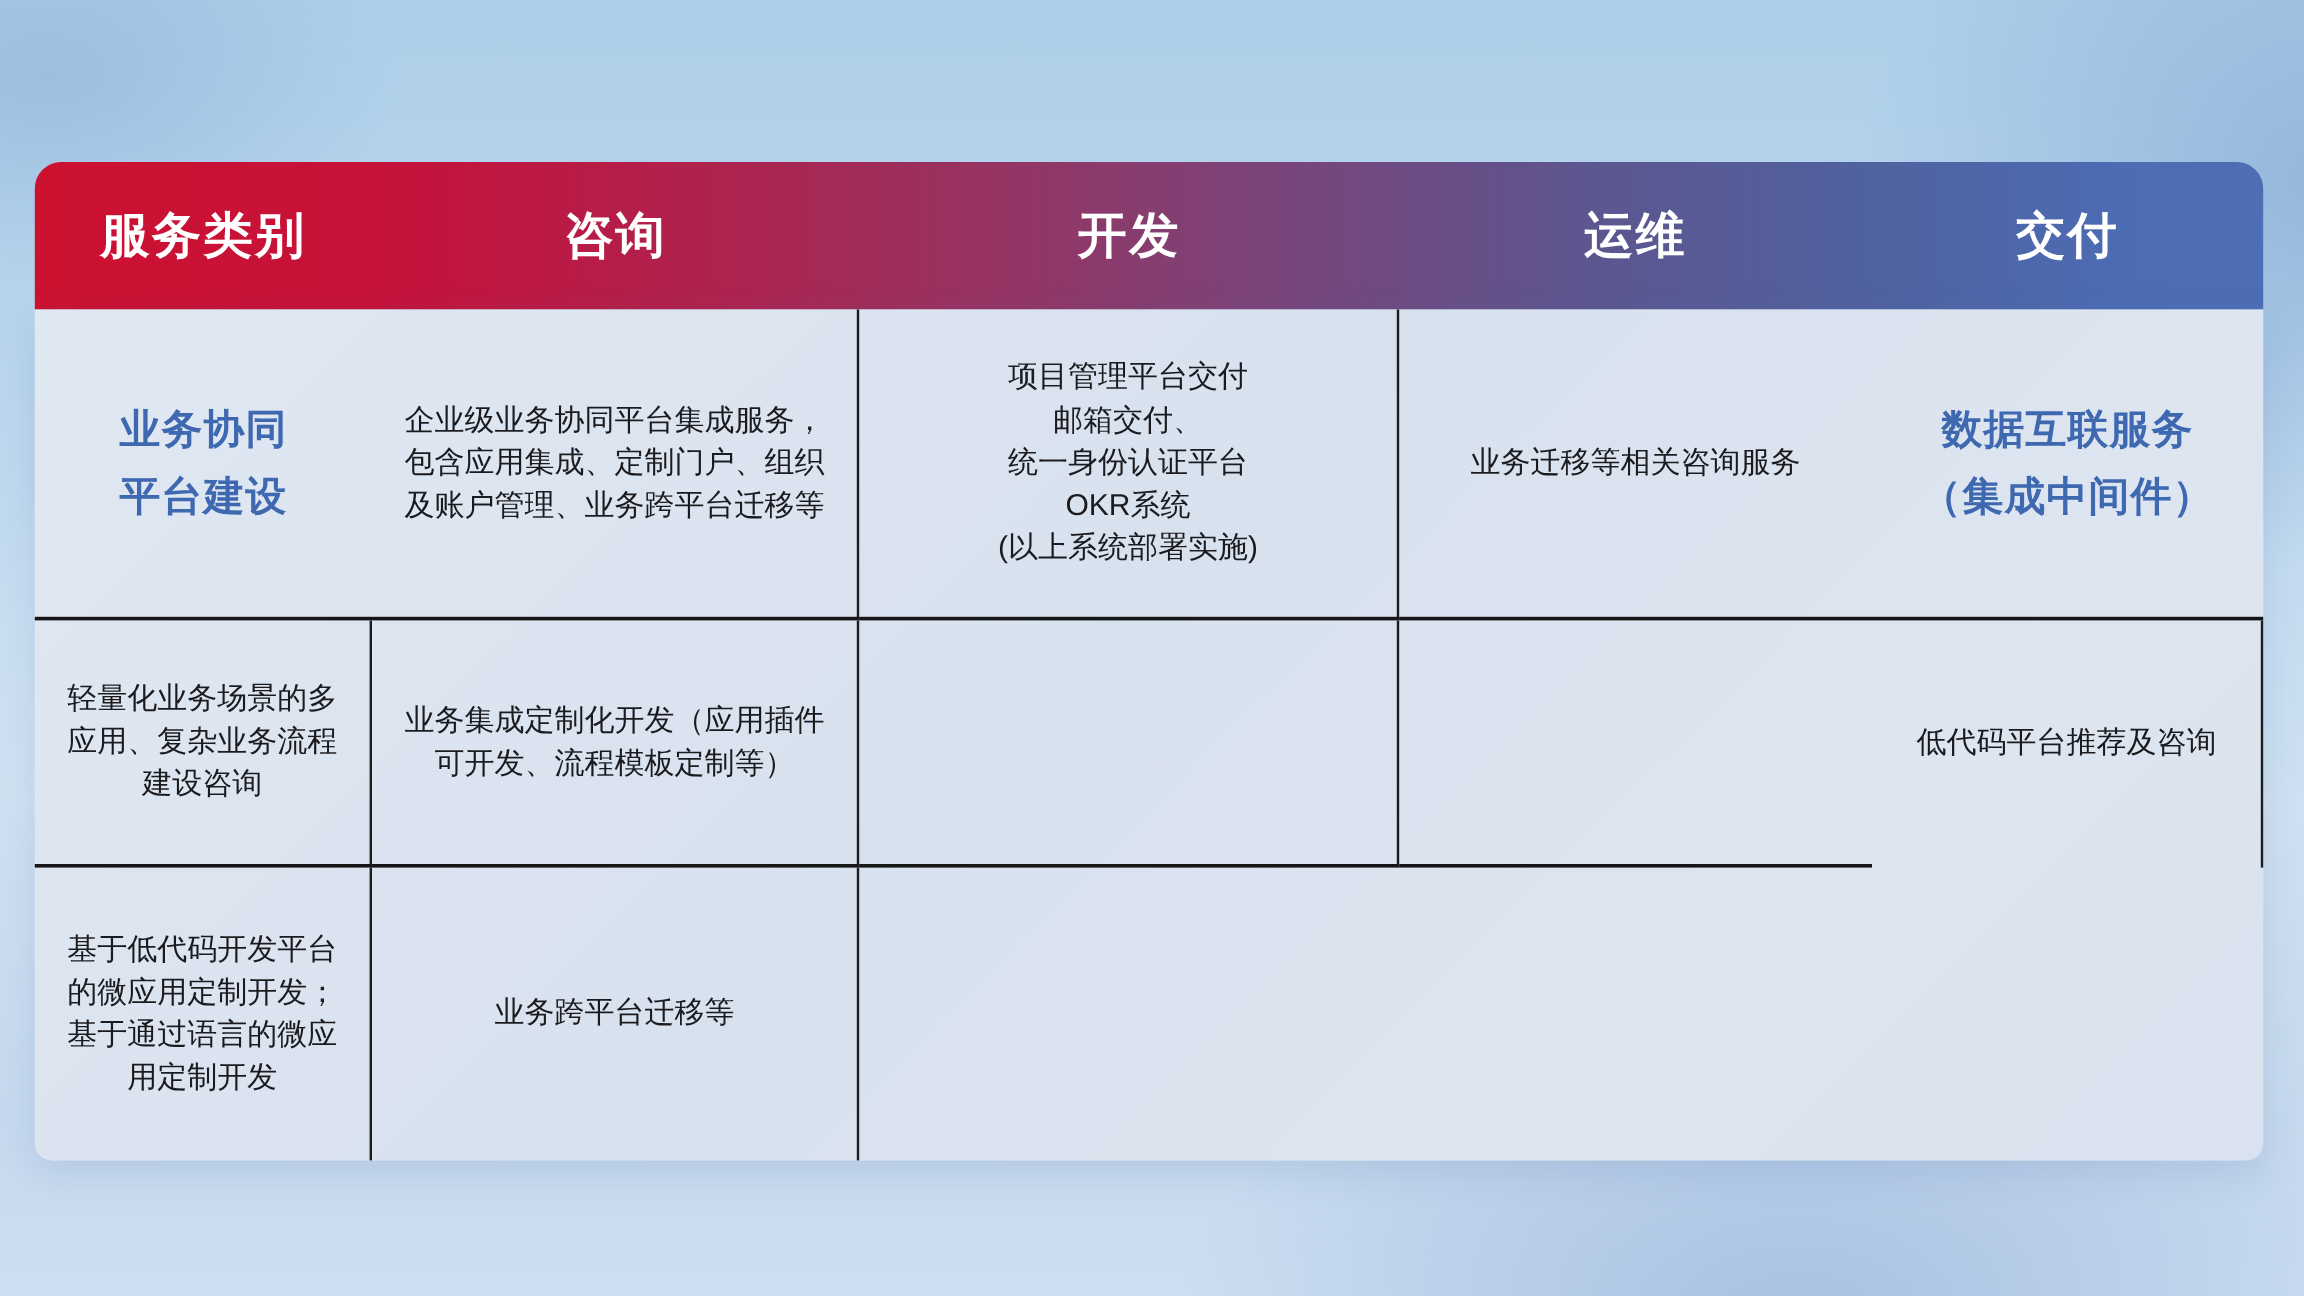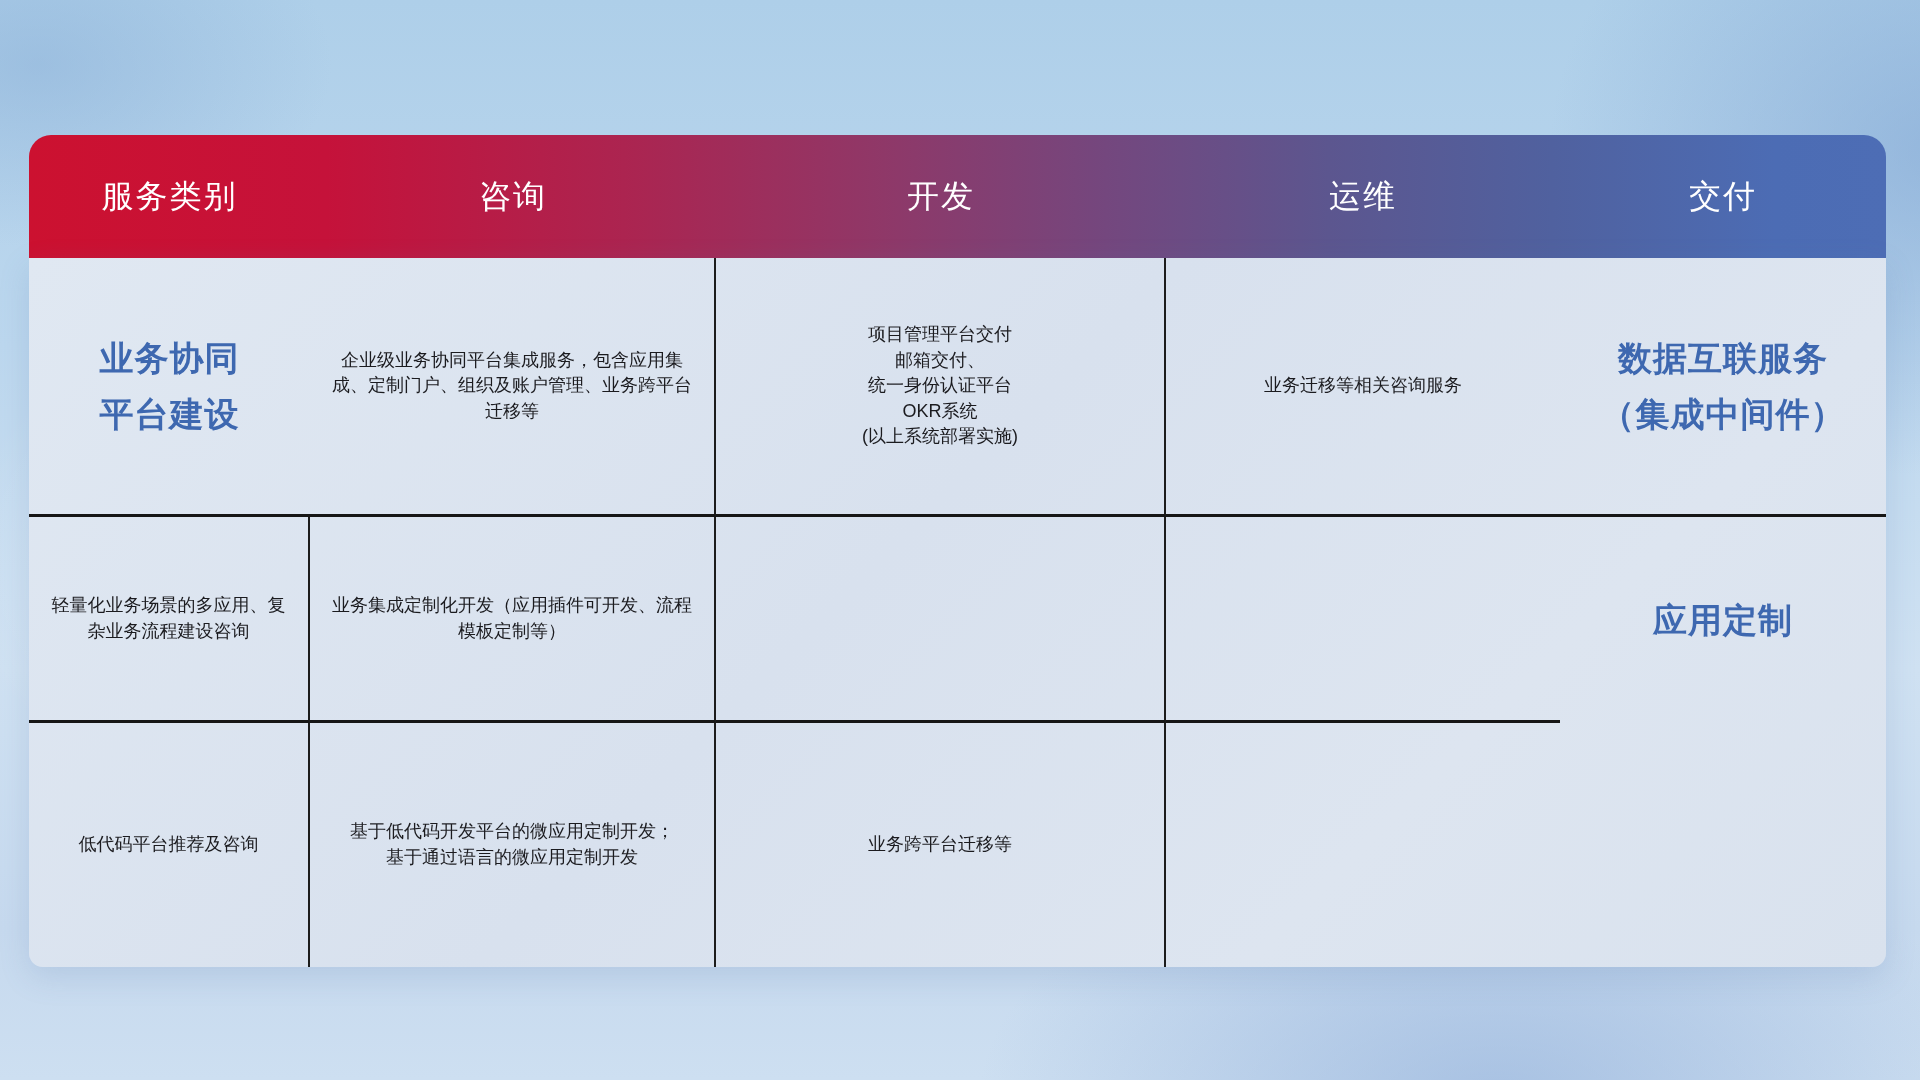--- a/index.html
+++ b/index.html
@@ -26,42 +26,42 @@
     grid-template-columns: 281px 406px 450px 394px 326px;
     height: 123px;
     border-radius: 22px 22px 0 0;
     background: linear-gradient(90deg,
       #cc1130 0%, #c5123a 16%, #ac2450 32%, #8f3868 46%,
       #74477e 58%, #5c568f 70%, #50619f 82%, #4c6cb4 94%, #4d6db5 100%);
     align-items: center;
   }
   .header-cell {
     color: #ffffff;
-    font-size: 32px;
-    font-weight: normal;
+    font-size: 41px;
+    font-weight: bold;
     text-align: center;
     letter-spacing: 2px;
   }
 
   .table-body {
     display: grid;
     grid-template-columns: 281px 406px 450px 394px 326px;
     grid-template-rows: 259px 206px 244px;
     background: linear-gradient(135deg, #e0e8f2 0%, #d8e1ee 45%, #dde5f0 75%, #d9e2ee 100%);
     border-radius: 0 0 14px 14px;
     box-shadow: 0 10px 30px rgba(90,120,170,0.18);
   }
 
   .cell {
     display: flex;
     align-items: center;
     justify-content: center;
     text-align: center;
     color: #1b1b1f;
-    font-size: 18px;
+    font-size: 25px;
     line-height: 1.42;
     white-space: pre-line;
     padding: 24px 22px;
   }
   .cell.cat {
     color: #3e68b0;
     font-size: 34px;
     font-weight: bold;
     line-height: 1.65;
     letter-spacing: 1px;
@@ -95,21 +95,20 @@
 (以上系统部署实施)</div>
     <div class="cell h-line">业务迁移等相关咨询服务</div>
 
     <div class="cell cat h-line">数据互联服务
 （集成中间件）</div>
     <div class="cell v-line h-line">轻量化业务场景的多应用、复杂业务流程建设咨询</div>
     <div class="cell v-line h-line">业务集成定制化开发（应用插件可开发、流程模板定制等）</div>
     <div class="cell v-line h-line"></div>
     <div class="cell h-line"></div>
 
-    <div class="cell cat">应用定制</div>
     <div class="cell v-line">低代码平台推荐及咨询</div>
     <div class="cell v-line">基于低代码开发平台的微应用定制开发；
 基于通过语言的微应用定制开发</div>
     <div class="cell v-line">业务跨平台迁移等</div>
     <div class="cell"></div>
   </div>
 
 </div>
 
 </body></html>

